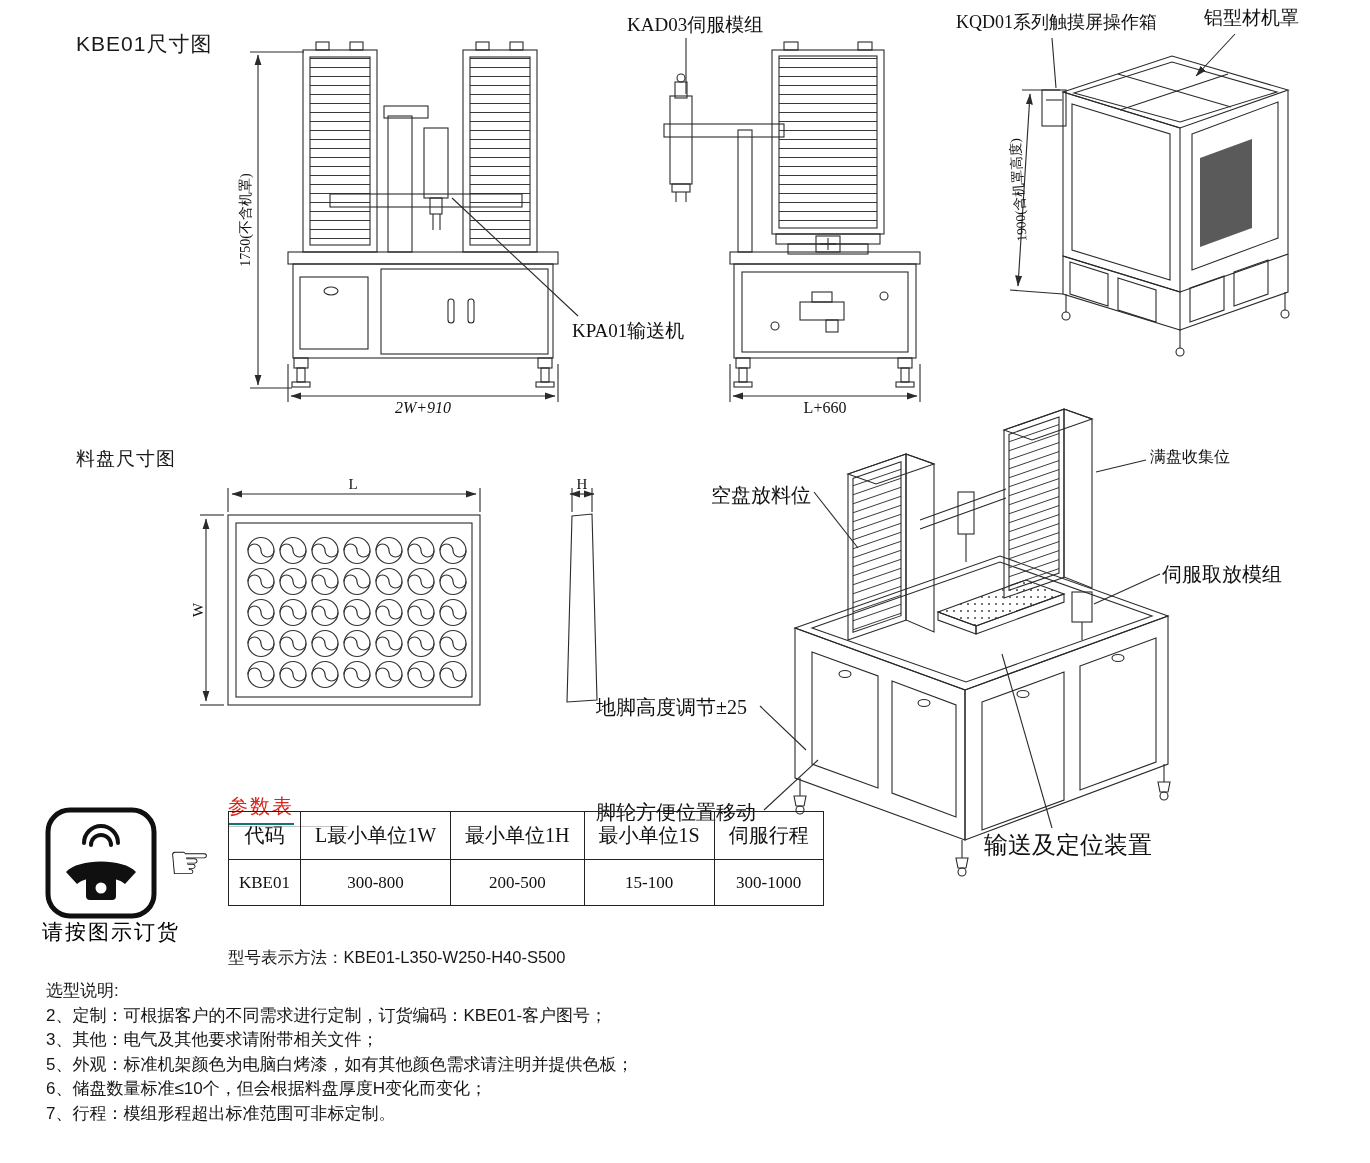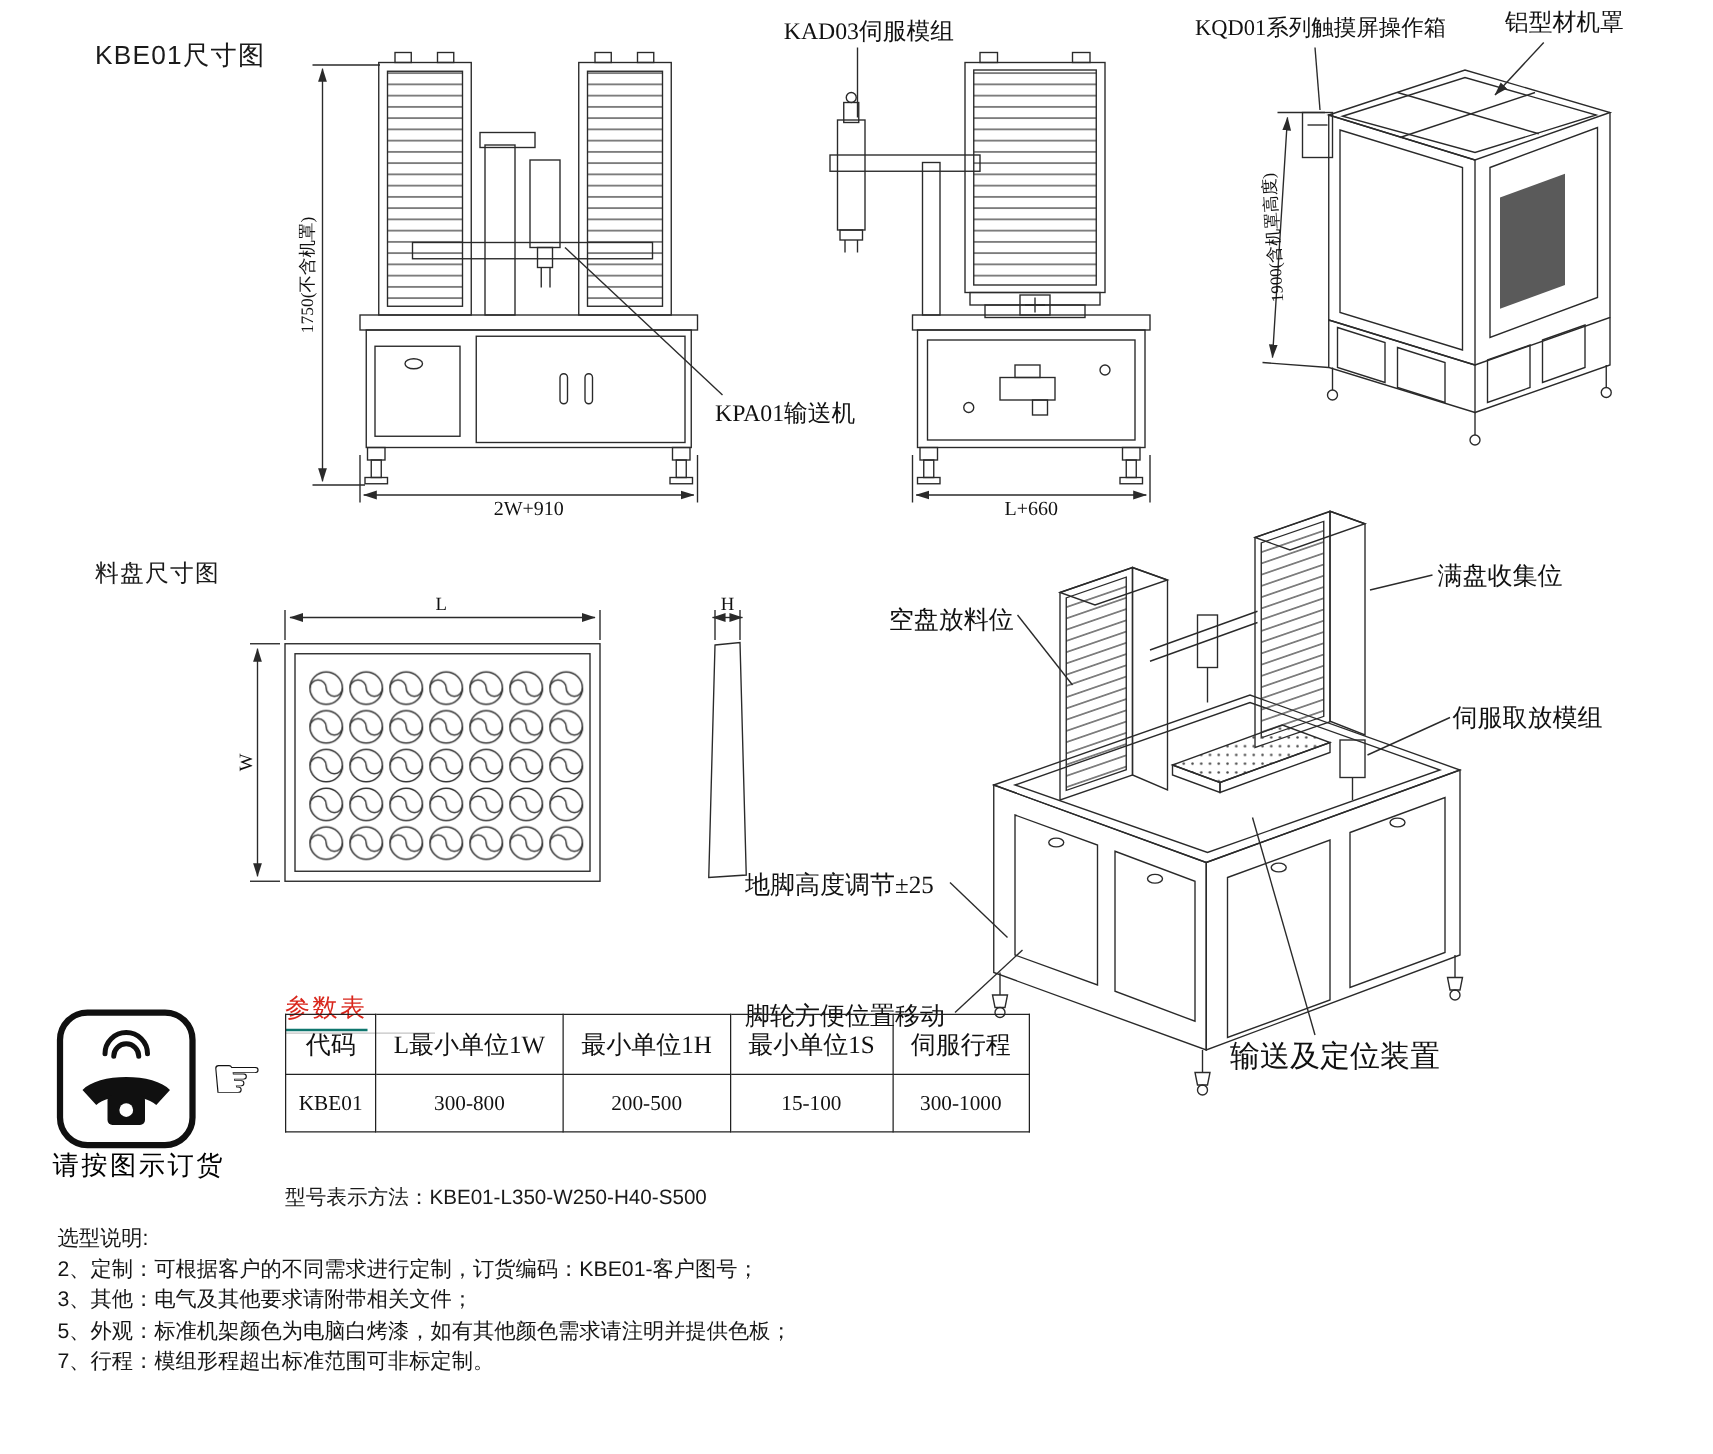--- a/index.html
+++ b/index.html
@@ -235,28 +235,28 @@
 </svg>
 
 <div id="front-title" class="abs sans">KBE01尺寸图</div>
 <div id="tray-title" class="abs sans">料盘尺寸图</div>
 
 <div class="callout" style="left:627px; top:12px;">KAD03伺服模组</div>
 <div class="callout" style="left:956px; top:10px; font-size:18px;">KQD01系列触摸屏操作箱</div>
 <div class="callout" style="left:1204px; top:5px;">铝型材机罩</div>
 <div class="callout" style="left:572px; top:318px;">KPA01输送机</div>
 <div class="callout" style="left:711px; top:482px; font-size:20px;">空盘放料位</div>
-<div class="callout" style="left:1150px; top:447px; font-size:20px;">满盘收集位</div>
+<div class="callout" style="left:1150px; top:447px; font-size:16px;">满盘收集位</div>
 <div class="callout" style="left:1162px; top:561px; font-size:20px;">伺服取放模组</div>
 <div class="callout" style="left:596px; top:694px; font-size:20px;">地脚高度调节±25</div>
 <div class="callout" style="left:596px; top:799px; font-size:20px;">脚轮方便位置移动</div>
 <div class="callout" style="left:984px; top:829px; font-size:24px;">输送及定位装置</div>
 
 <div class="dim rot" style="left:246px; top:220px; font-size:14px;">1750(不含机罩)</div>
-<div class="dim ctr" style="left:423px; top:399px; font-size:16px;">2W+910</div>
+<div class="dim ctr" style="left:423px; top:399px; font-size:16px;font-style:italic;">2W+910</div>
 <div class="dim ctr" style="left:825px; top:399px; font-size:16px;">L+660</div>
 <div class="dim rot94" style="left:1019px; top:190px; font-size:13.5px;">1900(含机罩高度)</div>
 <div class="dim ctr" style="left:353px; top:476px;">L</div>
 <div class="dim rot" style="left:198px; top:610px;">W</div>
 <div class="dim ctr" style="left:582px; top:476px;">H</div>
 
 <div id="pt-title" class="abs sans">参数表</div>
 <div id="pt-rule" class="abs"></div>
 <span id="point-hand" class="abs">☞</span>
 <div id="phone-caption" class="abs sans">请按图示订货</div>
@@ -280,14 +280,15 @@
 </tbody>
   </table>
 
 <div id="model-note" class="abs sans">型号表示方法：KBE01-L350-W250-H40-S500</div>
 
 <div id="notes">
   <div class="nt">选型说明:</div>
   <div class="nt">2、定制：可根据客户的不同需求进行定制，订货编码：KBE01-客户图号；</div>
   <div class="nt">3、其他：电气及其他要求请附带相关文件；</div>
   <div class="nt">5、外观：标准机架颜色为电脑白烤漆，如有其他颜色需求请注明并提供色板；</div>
+  <div class="nt">6、储盘数量标准≤10个，但会根据料盘厚度H变化而变化；</div>
   <div class="nt">7、行程：模组形程超出标准范围可非标定制。</div>
 </div>
 
 </body></html>

